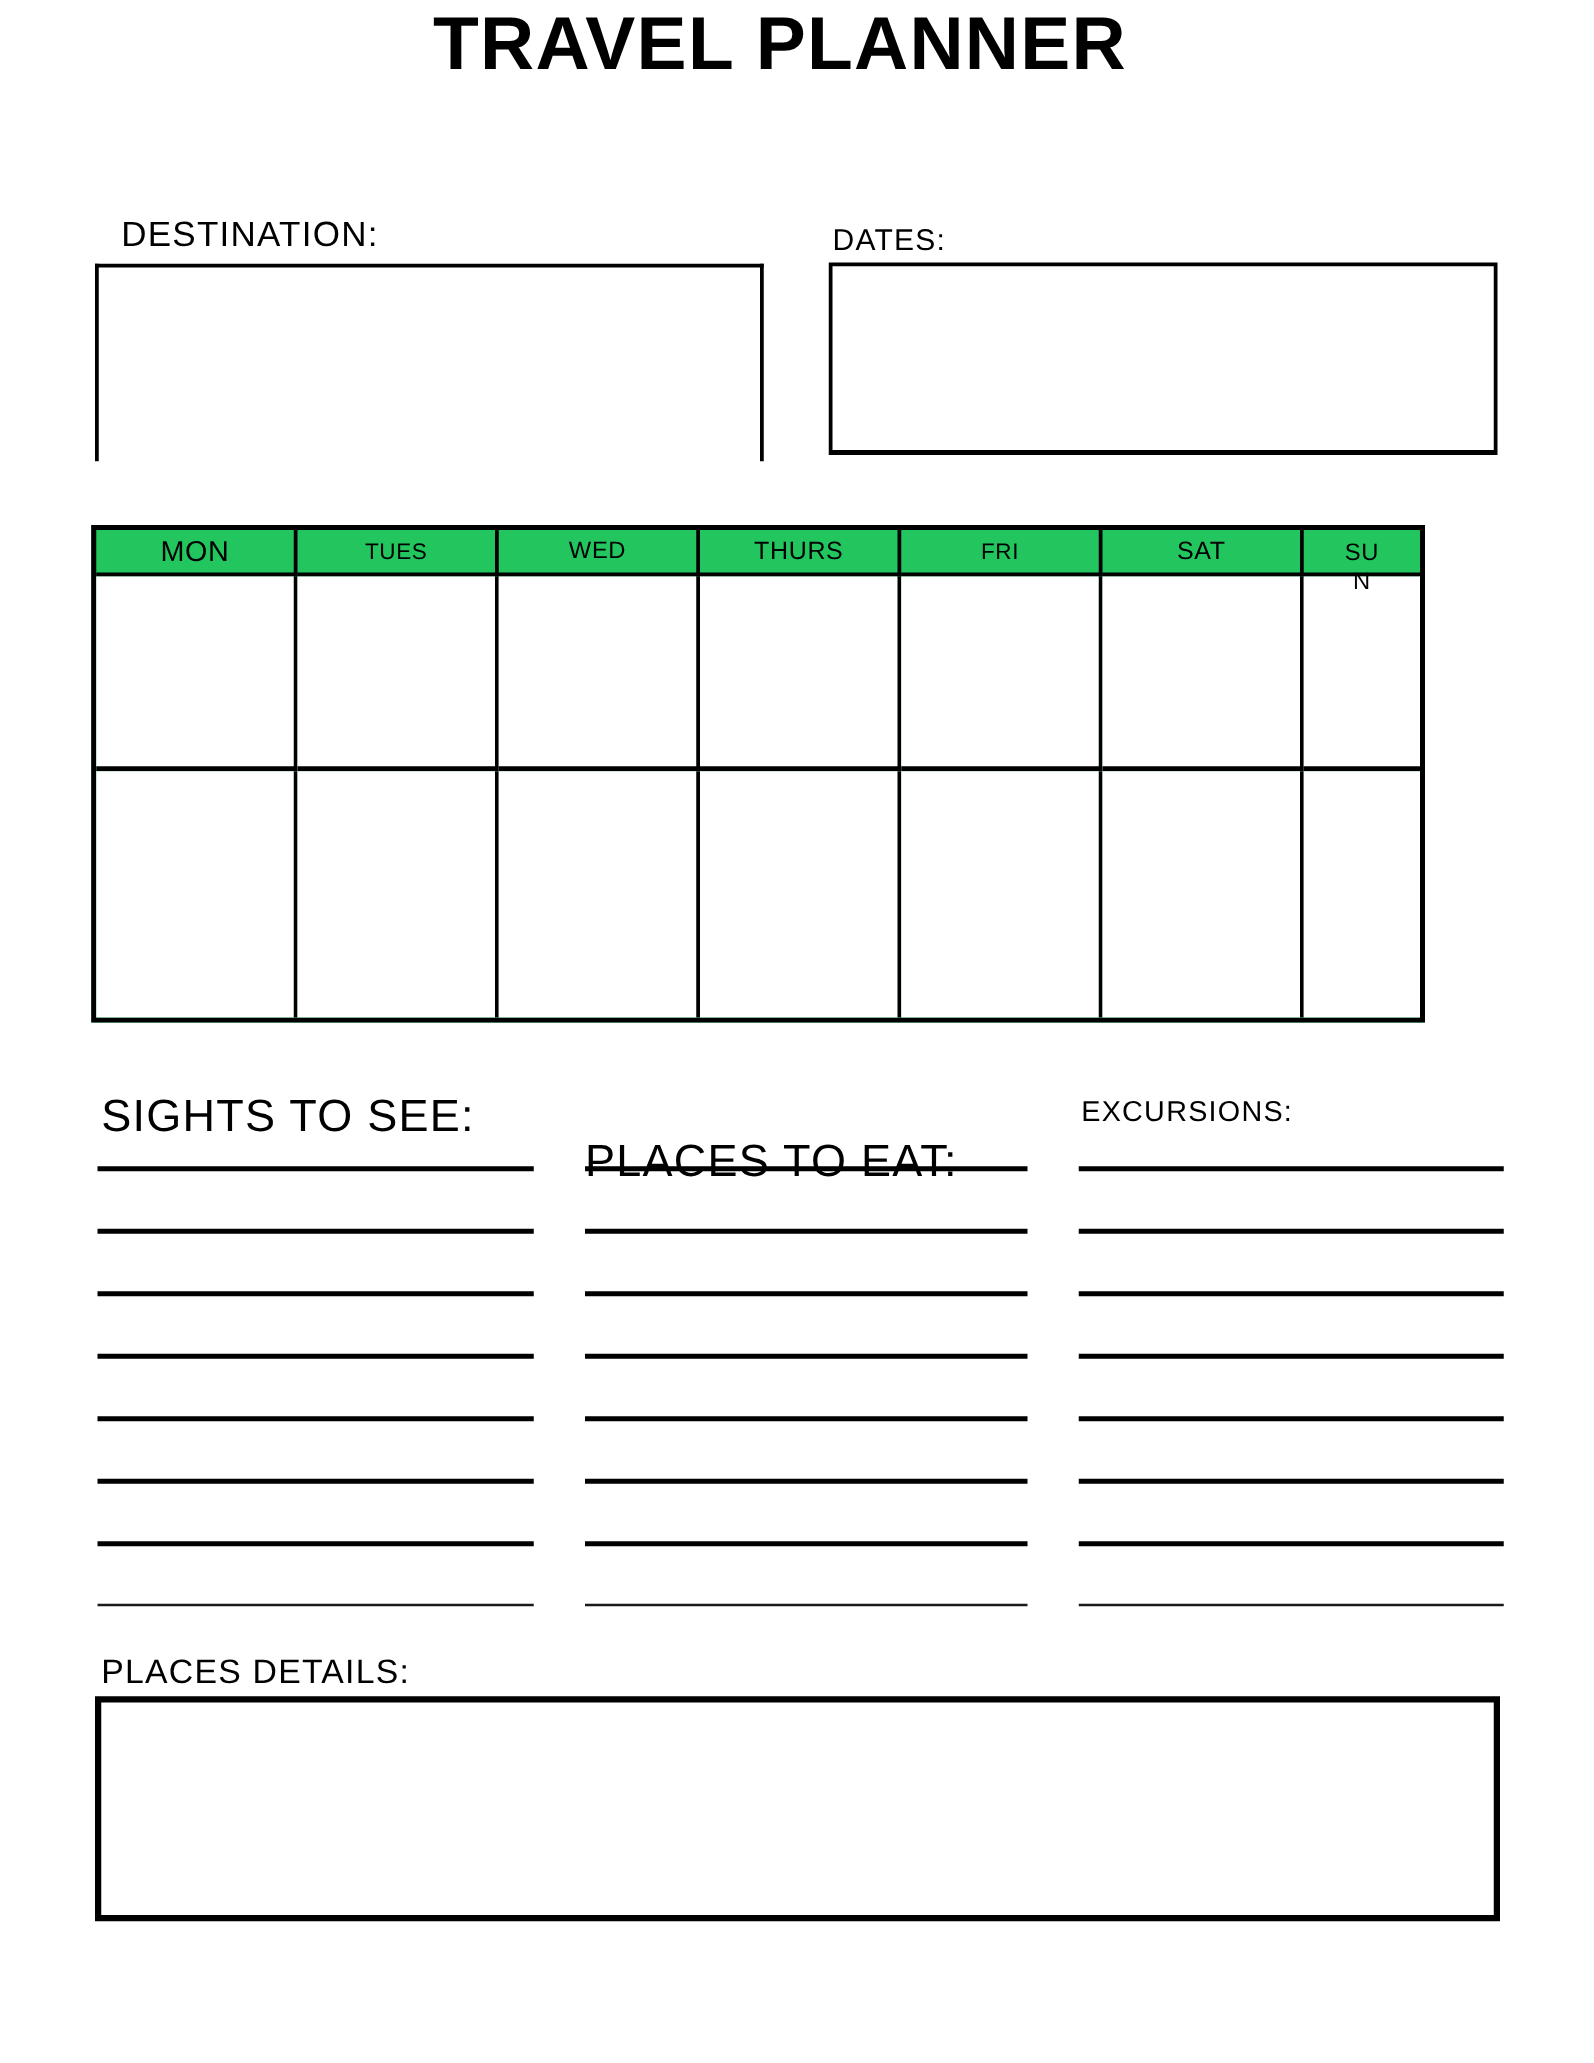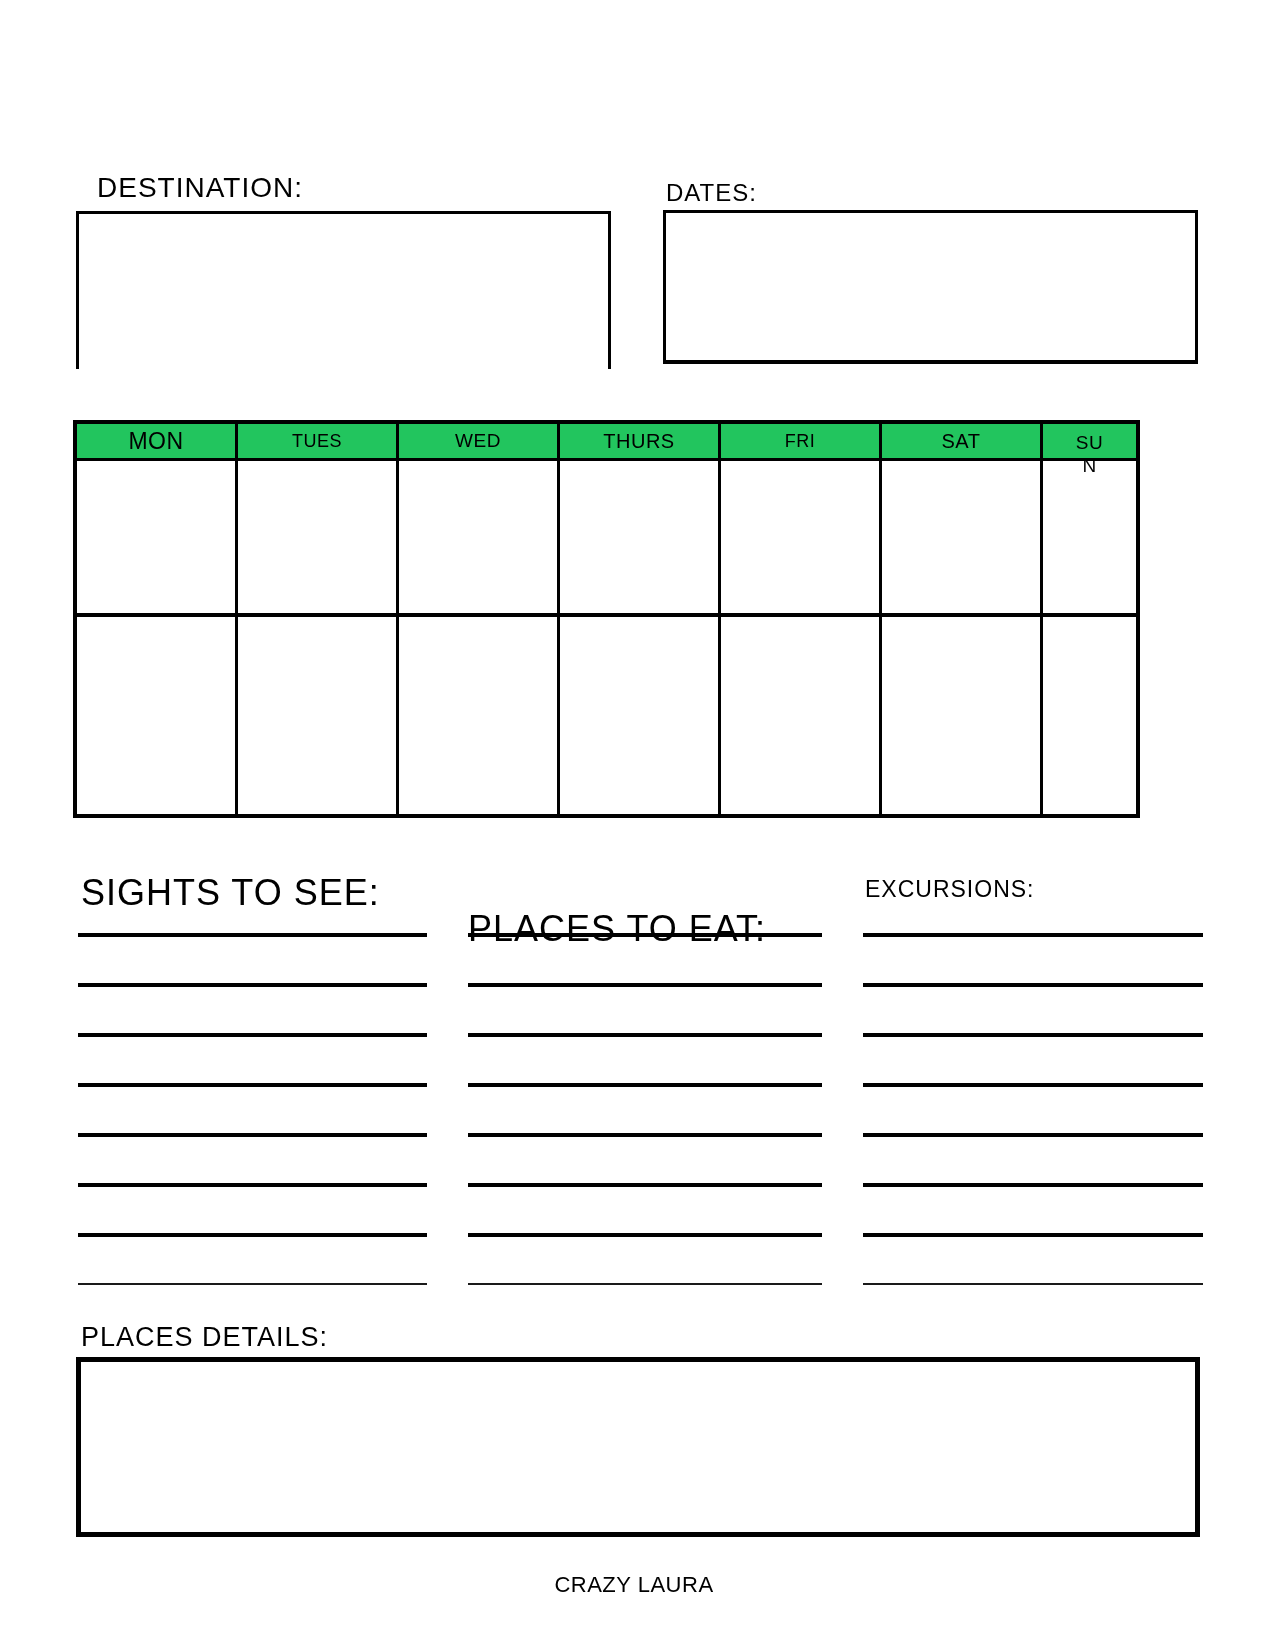--- a/index.html
+++ b/index.html
@@ -91,20 +91,21 @@
   .footer{
     position:absolute;left:0;top:1572px;width:1268px;
     text-align:center;font-size:22px;letter-spacing:.5px;
   }
 </style>
 </head>
 <body>
 
 <div class="page">
 
+  <div class="title">TRAVEL PLANNER</div>
 
   <div class="lbl lbl-destination">DESTINATION:</div>
   <div class="box-destination"></div>
 
   <div class="lbl lbl-dates">DATES:</div>
   <div class="box-dates"></div>
 
   <div class="calendar">
     <div class="hcell">MON</div>
     <div class="hcell">TUES</div>
@@ -165,15 +166,14 @@
     <div class="rule"></div>
     <div class="rule"></div>
     <div class="rule"></div>
     <div class="rule"></div>
     <div class="rule"></div>
   </div>
 
   <div class="lbl lbl-flight">PLACES DETAILS:</div>
   <div class="box-flight"></div>
 
-  <div class="footer">CRAZY LAURA</div>
 
 </div>
 
 </body></html>

